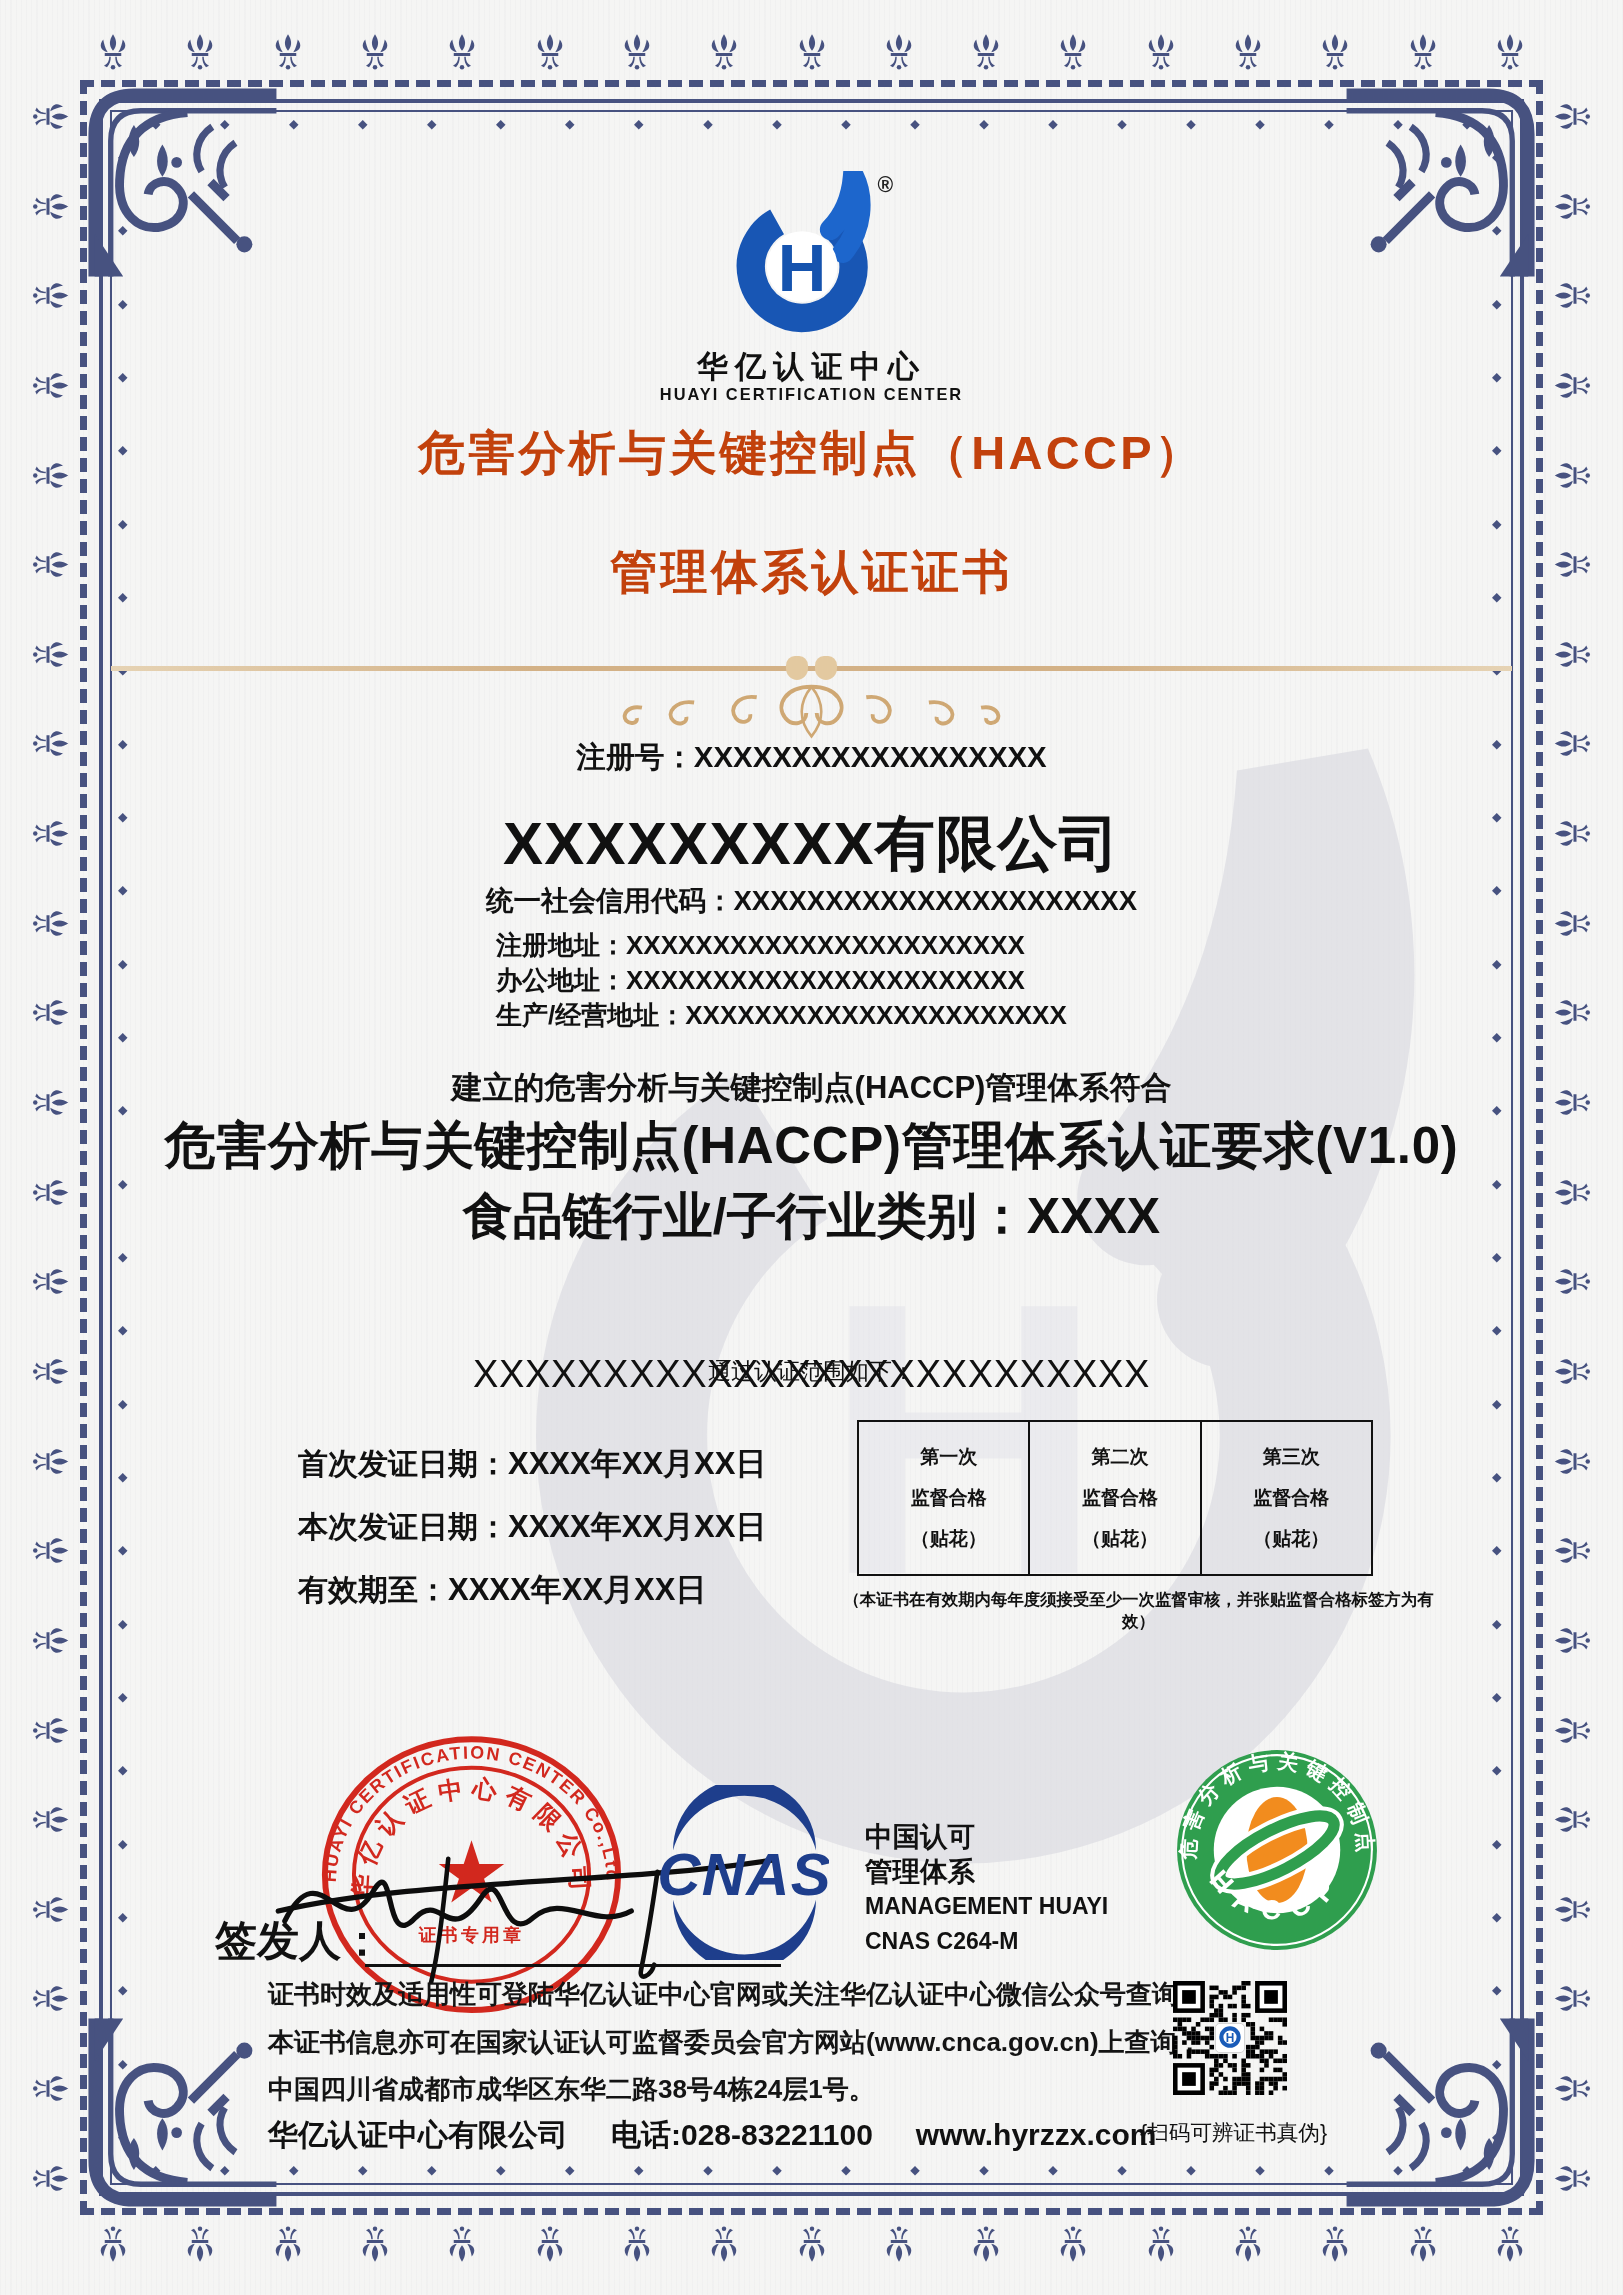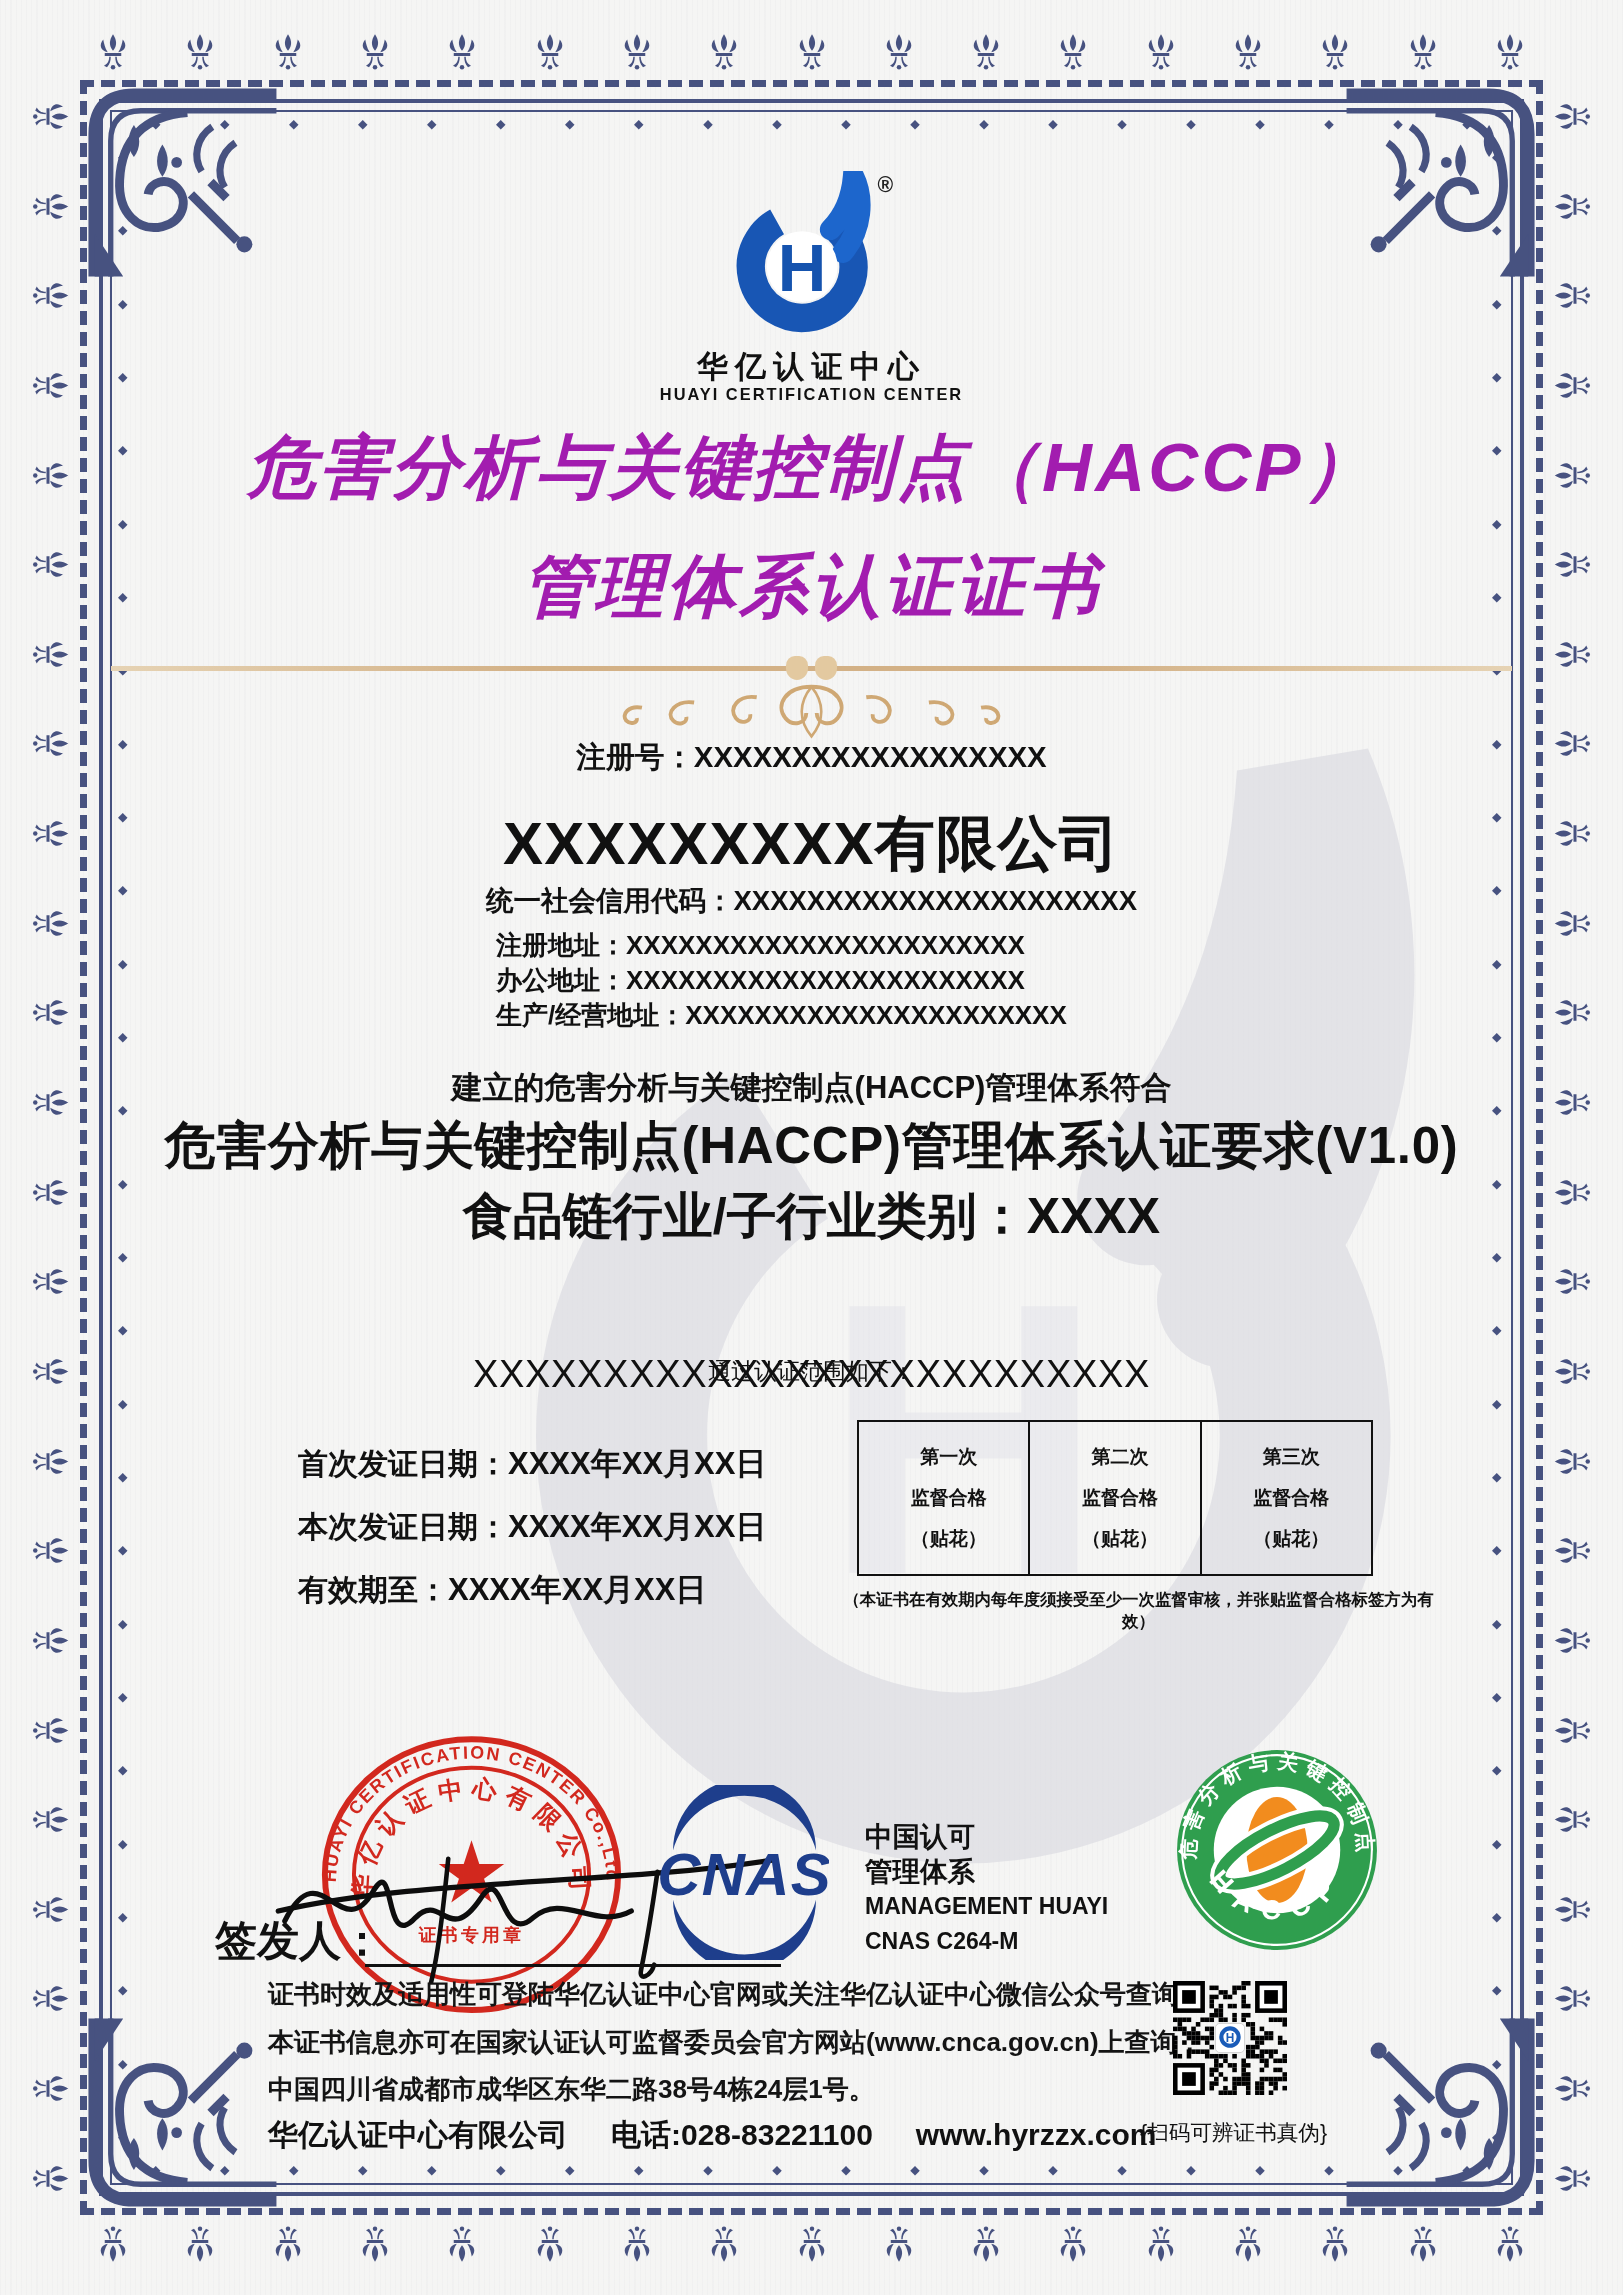--- a/index.html
+++ b/index.html
@@ -29,21 +29,21 @@
   .dia-left{top:151px;bottom:151px;left:118px;flex-direction:column;width:13px;}
   .dia-right{top:151px;bottom:151px;right:118px;flex-direction:column;width:13px;}
   .corner{position:absolute;width:196px;height:196px;}
   .c-tl{left:84px;top:84px;}
   .c-tr{right:84px;top:84px;transform:scaleX(-1);}
   .c-bl{left:84px;bottom:84px;transform:scaleY(-1);}
   .c-br{right:84px;bottom:84px;transform:scale(-1,-1);}
   
   .logo-cn{top:346px;font-size:31px;font-weight:800;letter-spacing:7.2px;}
   .logo-en{top:385px;font-size:16.4px;font-weight:700;letter-spacing:2px;}
-  .title{font-weight:900;font-size:69px;letter-spacing:3.3px;color:#a21caf;font-style:italic;}
+  .title{font-weight:900;font-size:47px;letter-spacing:3.3px;color:#c2410c;}
   .t1{top:422px;}
   .t2{top:541px;}
   .gold-line{left:111px;right:111px;top:666px;height:4.6px;
      background:linear-gradient(90deg,#e6d3b4,#d3b186 30%,#d3b186 70%,#e6d3b4);}
   .gold-center{top:656px;left:0;right:0;display:flex;justify-content:center;gap:6.5px;}
   .gold-center span{width:22px;height:23.6px;background:#e3c9a0;border-radius:40% 40% 50% 50%;}
   .reg-line{top:738px;font-size:29.4px;font-weight:700;}
   .company{top:804px;font-size:60px;font-weight:900;letter-spacing:1.3px;}
   .credit{top:883px;font-size:27.5px;font-weight:700;}
   .addr{left:496px;top:928px;font-size:26px;font-weight:700;line-height:35px;}

